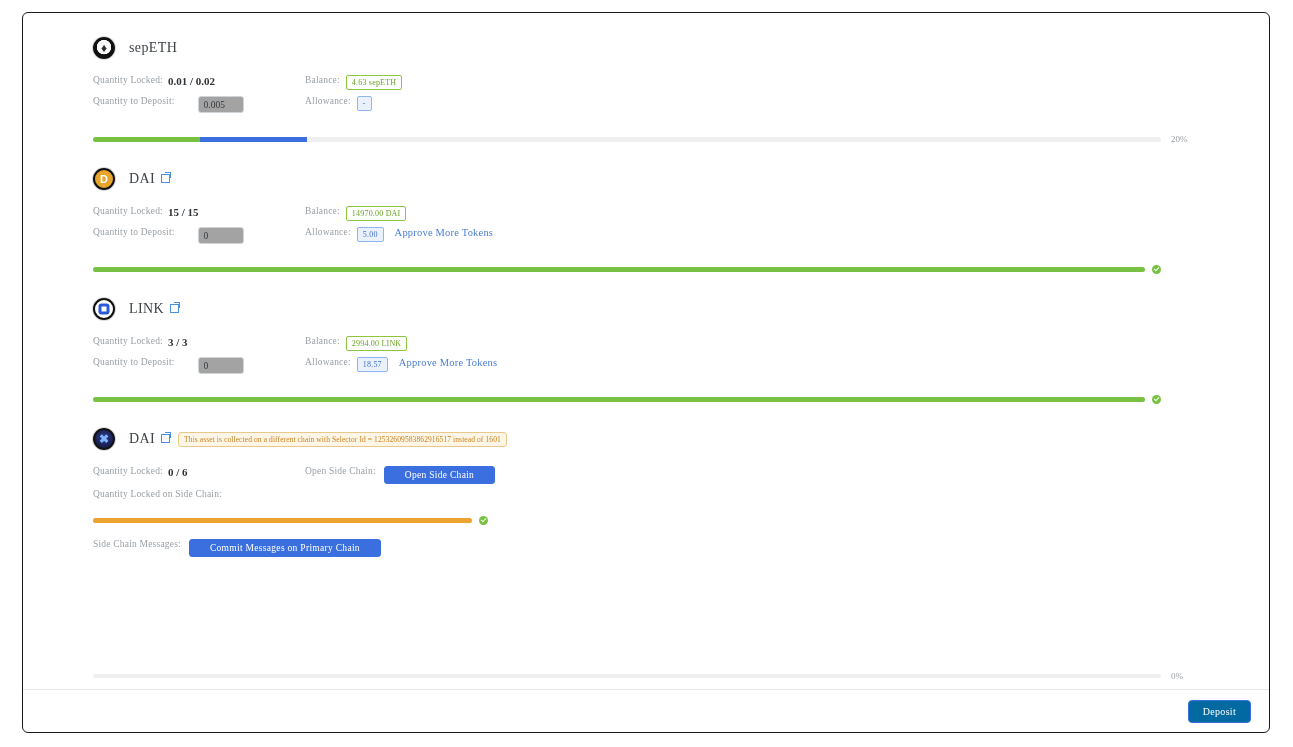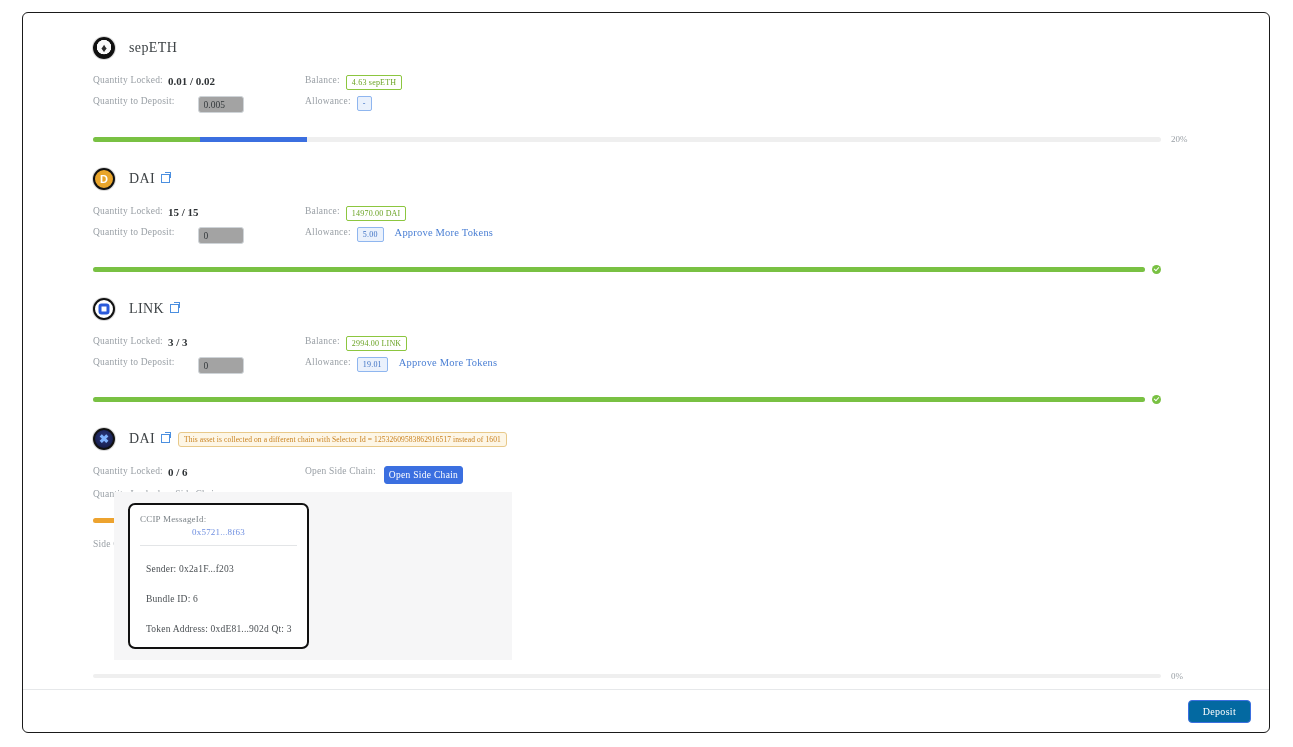--- a/index.html
+++ b/index.html
@@ -197,21 +197,21 @@
     padding: 0 5px;
     outline: none;
   }
   .btn-blue {
     margin-left: 8px;
     background: #3b6fe0;
     border: 1px solid #3b6fe0;
     color: #fff;
     font-family: "Liberation Serif", serif;
     font-size: 9.5px;
-    padding: 3px 4px;
+    padding: 3px 20px;
     border-radius: 3px;
     letter-spacing: .3px;
     cursor: pointer;
     white-space: nowrap;
   }
   .bar-row {
     display: flex;
     align-items: center;
     margin-top: 10px;
     padding: 0 70px 0 70px;
@@ -418,21 +418,21 @@
               <input class="txt-input" value="0" style="">
             </div>
           </div>
           <div class="col-right">
             <div class="fld">
               <span class="lbl">Balance:</span>
               <span class="badge-green">2994.00 LINK</span>
             </div>
             <div class="fld tall">
               <span class="lbl">Allowance:</span>
-              <span class="badge-blue">19.01</span>
+              <span class="badge-blue">18.57</span>
               <a class="link-blue" href="#">Approve More Tokens</a>
             </div>
           </div>
         </div>
       </div>
       <div class="bar-row" style="margin-top:8px;">
         <div class="bar-track">
           <div class="seg seg-green" id="link-green" style="width: 100%;"></div>
         </div>
         <span class="check-dot"></span>
@@ -473,30 +473,20 @@
         <span class="check-dot"></span>
       </div>
 
       <div class="asset-block" style="margin-top:14px;">
         <div class="fld">
           <span class="lbl">Side Chain Messages:</span>
           <button class="btn-blue">Commit Messages on Primary Chain</button>
         </div>
       </div>
 
-      <div class="msg-area">
-        <div class="msg-card">
-          <div class="msg-title">CCIP MessageId:</div>
-          <div class="msg-id">0x5721...8f63</div>
-          <div class="msg-sep"></div>
-          <div class="msg-line">Sender: 0x2a1F...f203</div>
-          <div class="msg-line">Bundle ID: 6</div>
-          <div class="msg-line">Token Address: 0xdE81...902d Qt: 3</div>
-        </div>
-      </div>
 
       <div class="bar-row" style="position:absolute; left:0; right:0; top:648px;">
         <div class="bar-track thin"></div>
         <span class="bar-pct">0%</span>
       </div>
 
     </div>
     <div class="modal-footer">
       <button class="btn-deposit">Deposit</button>
     </div>

